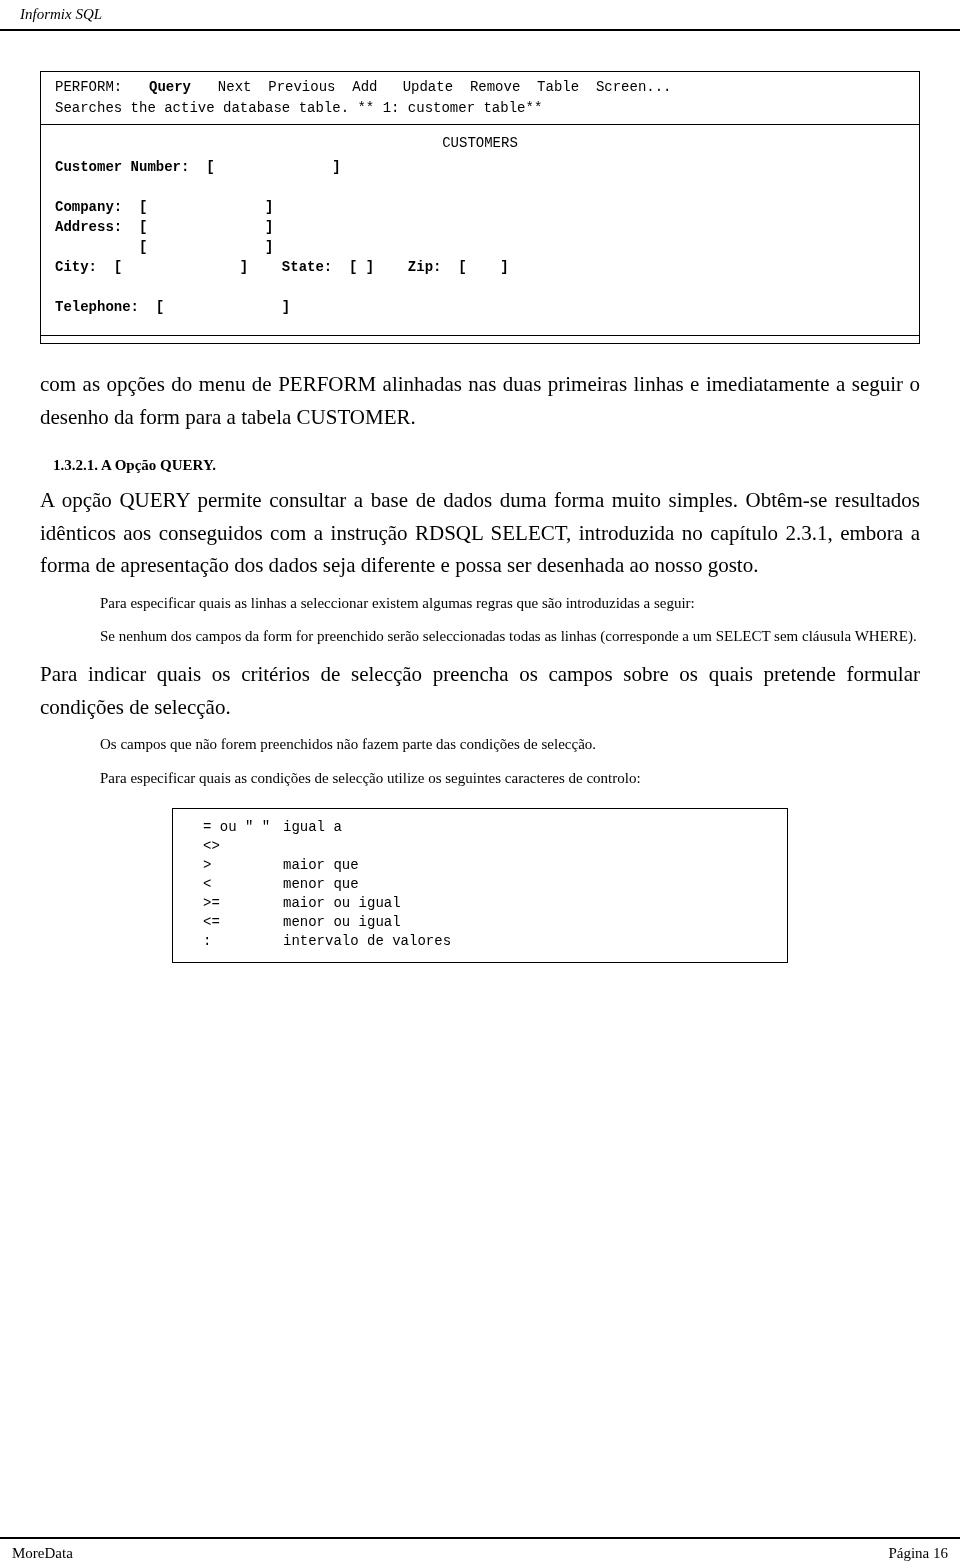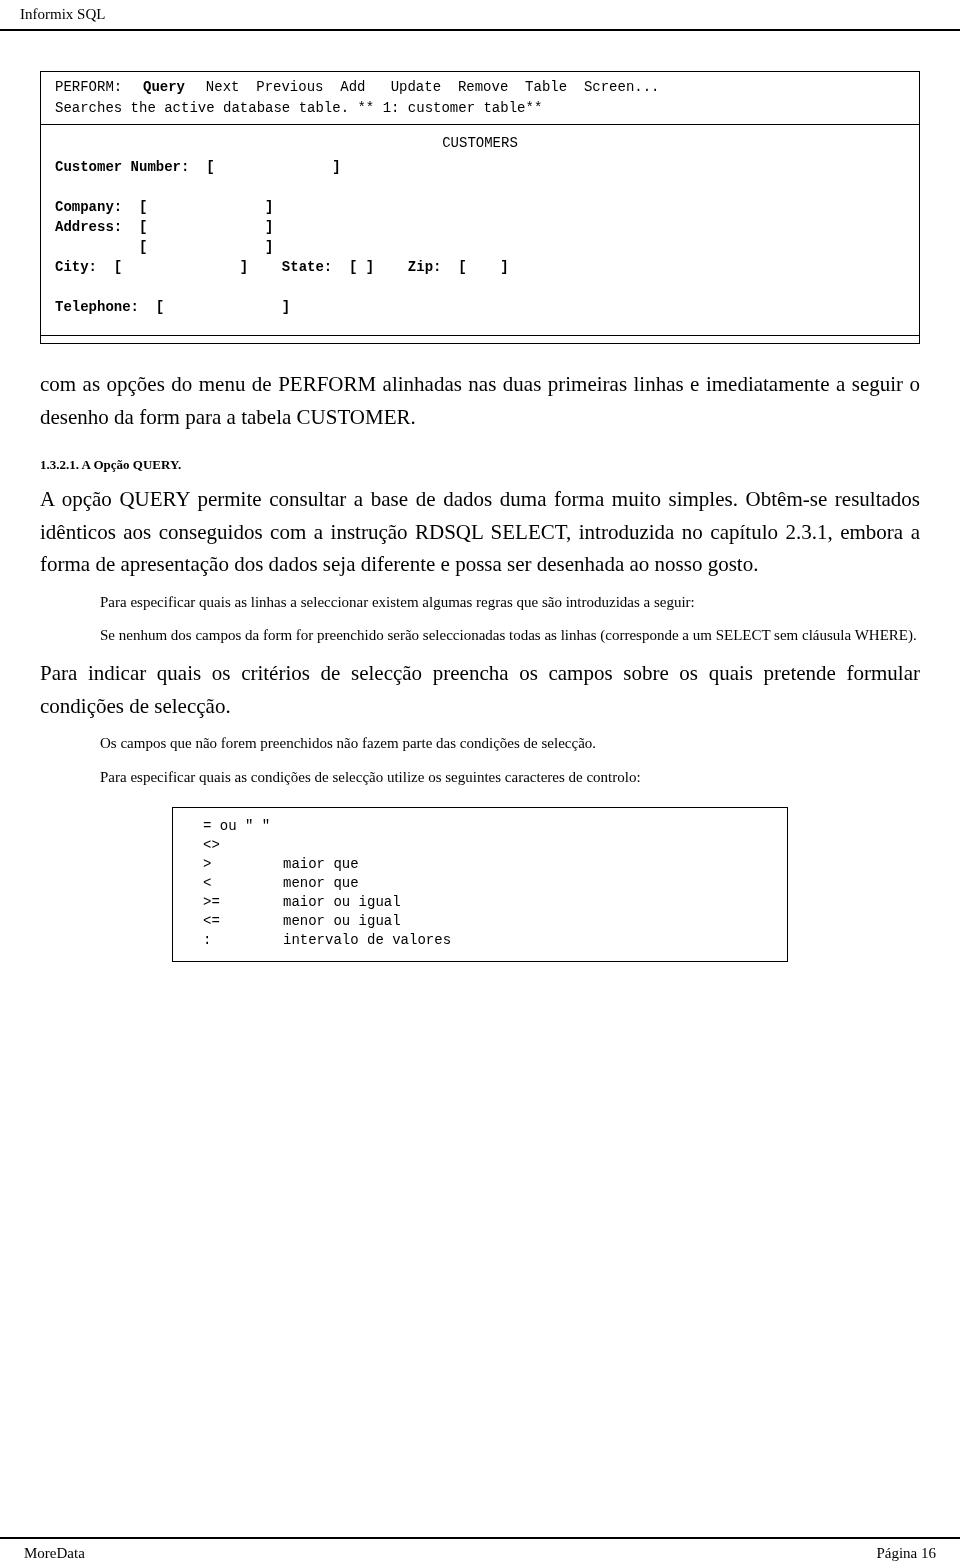--- a/index.html
+++ b/index.html
@@ -14,31 +14,32 @@
     }
 
     
     .page-header {
       border-bottom: 2px solid #000;
       padding: 6px 20px;
       display: flex;
       align-items: center;
     }
     .page-header-title {
+      font-style: italic;
       font-size: 15px;
     }
 
     
     .page-footer {
       position: absolute;
       bottom: 0;
       left: 0;
       right: 0;
       border-top: 2px solid #000;
-      padding: 6px 24px;
+      padding: 6px 12px;
       display: flex;
       justify-content: space-between;
       align-items: center;
       font-size: 15px;
     }
 
     
     .main-content {
       padding: 20px 40px 60px 40px;
     }
@@ -55,21 +56,21 @@
     .terminal-top-bar {
       border-bottom: 1px solid #000;
       padding: 5px 14px;
       font-family: 'Courier New', Courier, monospace;
       font-size: 14px;
       line-height: 1.5;
     }
 
     .terminal-top-bar .perform-line {
       display: flex;
-      gap: 4px;
+      gap: 10px;
     }
 
     .terminal-top-bar .bold-word {
       font-weight: bold;
     }
 
     .terminal-inner {
       padding: 10px 14px 16px 14px;
     }
 
@@ -89,23 +90,23 @@
       font-weight: bold;
     }
 
     .terminal-bottom-border {
       border-top: 1px solid #000;
       height: 8px;
     }
 
     
     .section-heading {
-      font-size: 13px;
+      font-size: 15px;
       font-weight: bold;
-      margin: 24px 0 10px 0;
+      margin: 24px 0 10px 13px;
     }
 
     
     .body-text {
       font-size: 21px;
       line-height: 1.55;
       margin-bottom: 10px;
       text-align: justify;
     }
 
@@ -182,20 +183,21 @@
   <p class="body-text">A opção QUERY permite consultar a base de dados duma forma muito simples. Obtêm-se resultados idênticos aos conseguidos com a instrução RDSQL SELECT, introduzida no capítulo 2.3.1, embora a forma de apresentação dos dados seja diferente e possa ser desenhada ao nosso gosto.</p>
   <p class="body-text-indent">Para especificar quais as linhas a seleccionar existem algumas regras que são introduzidas a seguir:</p>
   <p class="body-text-indent">Se nenhum dos campos da form for preenchido serão seleccionadas todas as linhas (corresponde a um SELECT sem cláusula WHERE).</p>
   <p class="body-text">Para indicar quais os critérios de selecção preencha os campos sobre os quais pretende formular condições de selecção.</p>
   <p class="body-text-indent">Os campos que não forem preenchidos não fazem parte das condições de selecção.</p>
   <p class="body-text-indent">Para especificar quais as condições de selecção utilize os seguintes caracteres de controlo:</p>
 
   <div class="codes-table" id="codes-table">
       <div class="code-row">
         <span class="code-sym">= ou " "</span>
+        <span class="code-desc">igual a</span>
       </div>
       <div class="code-row">
         <span class="code-sym">&lt;&gt;</span>
       </div>
       <div class="code-row">
         <span class="code-sym">&gt;</span>
         <span class="code-desc">maior que</span>
       </div>
       <div class="code-row">
         <span class="code-sym">&lt;</span>

